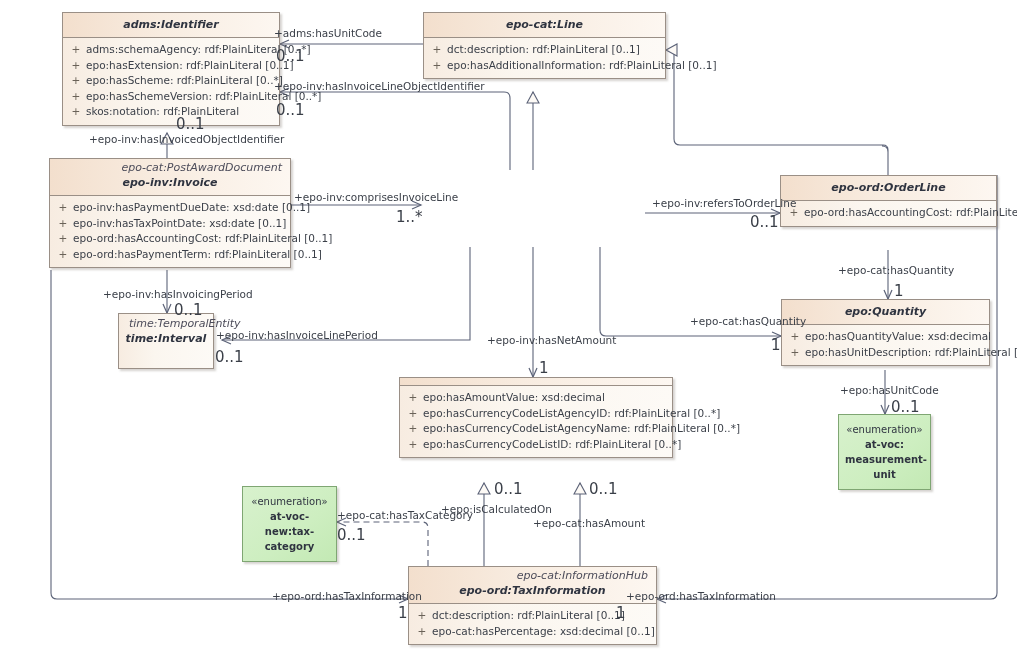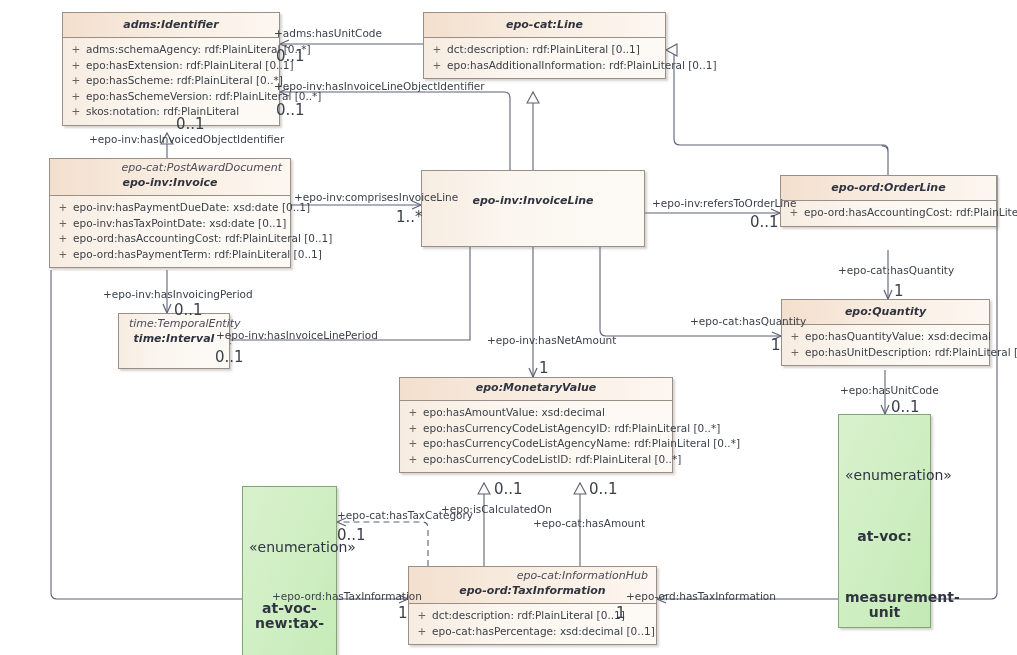--- a/index.html
+++ b/index.html
@@ -19,21 +19,21 @@
   .sep{height:1px;background:#9a8f86;}
   .attrs{padding:4px 3px 5px 3px;}
   .attr{display:flex;align-items:baseline;font-size:10.5px;color:#3a3f48;line-height:15.5px;
         white-space:nowrap;}
   .vis{width:20px;text-align:center;color:#6a6258;flex:none;}
   .atxt{flex:1;}
 
   .node.enumer{background:linear-gradient(to bottom right,#d8f1cd 0%,#cdeec0 60%,#c3e9b4 100%);
                border:1px solid #7fa673;}
   .enumer .ebody{padding:7px 6px;text-align:center;}
-  .eline{font-size:14px;color:#2f3440;line-height:15px;margin-top:46px;}
+  .eline{font-size:10px;color:#2f3440;line-height:15px;}
   .eline.bold{font-weight:bold;}
 
   .node.small .hdr{padding:3px 6px 4px 6px;}
 
   .lbl{position:absolute;font-size:10.5px;color:#3a3f48;white-space:nowrap;line-height:13px;}
   .mult{position:absolute;font-size:15px;color:#3a3f48;white-space:nowrap;line-height:13px;}
 </style>
 </head>
 <body>
 
@@ -158,40 +158,35 @@
           <span class="vis">+</span>
           <span class="atxt">epo-ord:hasAccountingCost: rdf:PlainLiteral [0..1]</span>
         </div>
       <div class="attr">
           <span class="vis">+</span>
           <span class="atxt">epo-ord:hasPaymentTerm: rdf:PlainLiteral [0..1]</span>
         </div>
     </div>
   </div>
 
-  <div class="node cls" style="left:421px;top:170px;width:224px;height:77px;">
-    <div class="hdr" style="background:none;padding-top:22px;">
-      <span class="title">epo-inv:InvoiceLine</span>
-    </div>
-  </div>
 
   <div class="node cls" style="left:780px;top:175px;width:217px;">
     <div class="hdr">
       <span class="title">epo-ord:OrderLine</span>
     </div>
     <div class="sep"></div>
     <div class="attrs">
       <div class="attr">
           <span class="vis">+</span>
           <span class="atxt">epo-ord:hasAccountingCost: rdf:PlainLiteral [0..1]</span>
         </div>
     </div>
   </div>
 
-  <div class="node cls small" style="left:118px;top:313px;width:112px;">
+  <div class="node cls small" style="left:118px;top:313px;width:96px;">
     <div class="hdr withstereo" style="background:none;">
       <span class="stereo" style="text-align:left;padding-left:4px;">time:TemporalEntity</span>
       <span class="title">time:Interval</span>
     </div>
     <div style="height:18px;"></div>
   </div>
 
   <div class="node cls" style="left:781px;top:299px;width:209px;">
     <div class="hdr">
       <span class="title">epo:Quantity</span>
@@ -204,21 +199,20 @@
         </div>
       <div class="attr">
           <span class="vis">+</span>
           <span class="atxt">epo:hasUnitDescription: rdf:PlainLiteral [0..*]</span>
         </div>
     </div>
   </div>
 
   <div class="node cls" style="left:399px;top:377px;width:274px;">
     <div class="hdr withstereo">
-      <span class="title">epo:MonetaryValue</span>
     </div>
     <div class="sep"></div>
     <div class="attrs">
       <div class="attr">
           <span class="vis">+</span>
           <span class="atxt">epo:hasAmountValue: xsd:decimal</span>
         </div>
       <div class="attr">
           <span class="vis">+</span>
           <span class="atxt">epo:hasCurrencyCodeListAgencyID: rdf:PlainLiteral [0..*]</span>

